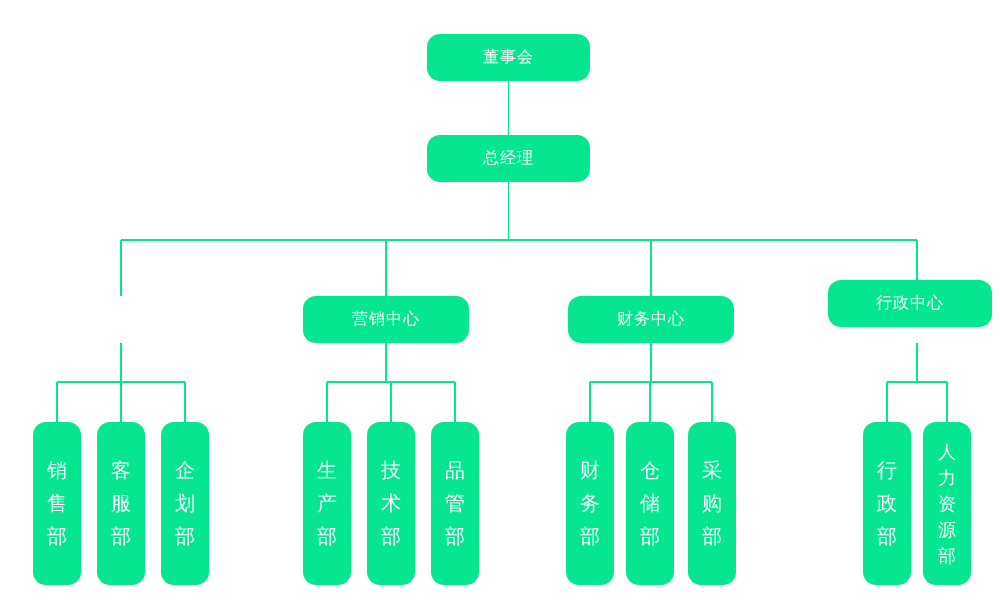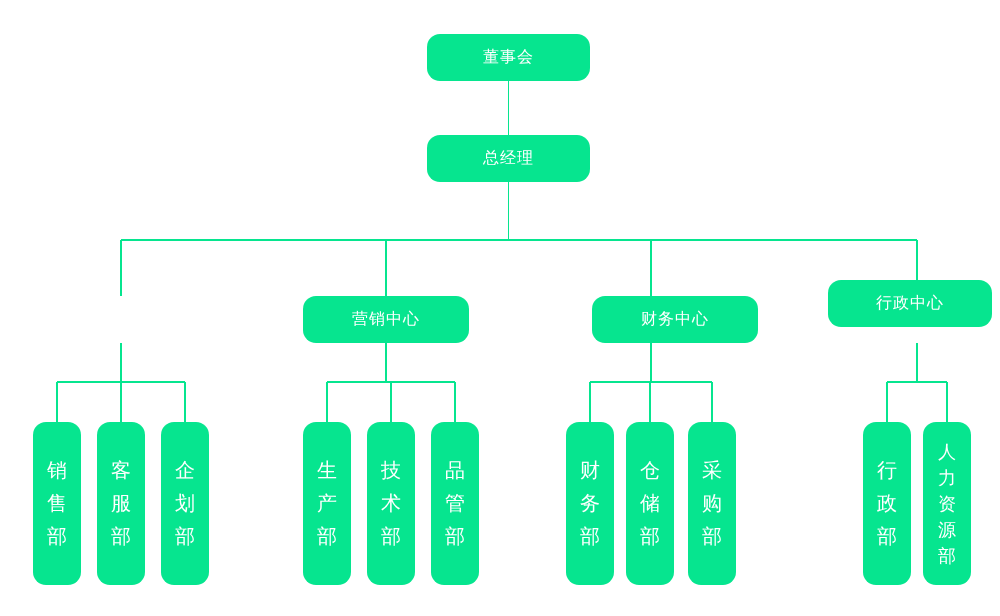--- a/index.html
+++ b/index.html
@@ -119,21 +119,21 @@
     <span class="hlabel">董事会</span>
   </div>
 
   <div class="hnode" style="left:427px; top:135px; width:163px;text-align:right;">
     <span class="hlabel">总经理</span>
   </div>
 
   <div class="hnode" style="left:303px; top:296px; width:166px;">
     <span class="hlabel">营销中心</span>
   </div>
-  <div class="hnode" style="left:568px; top:296px; width:166px;margin-left:24px;">
+  <div class="hnode" style="left:568px; top:296px; width:166px;">
     <span class="hlabel">财务中心</span>
   </div>
   <div class="hnode" style="left:828px; top:280px; width:164px;">
     <span class="hlabel">行政中心</span>
   </div>
 
   <div class="vnode" style="left:33px;">
     <span class="vlabel">销
 售
 部</span>

